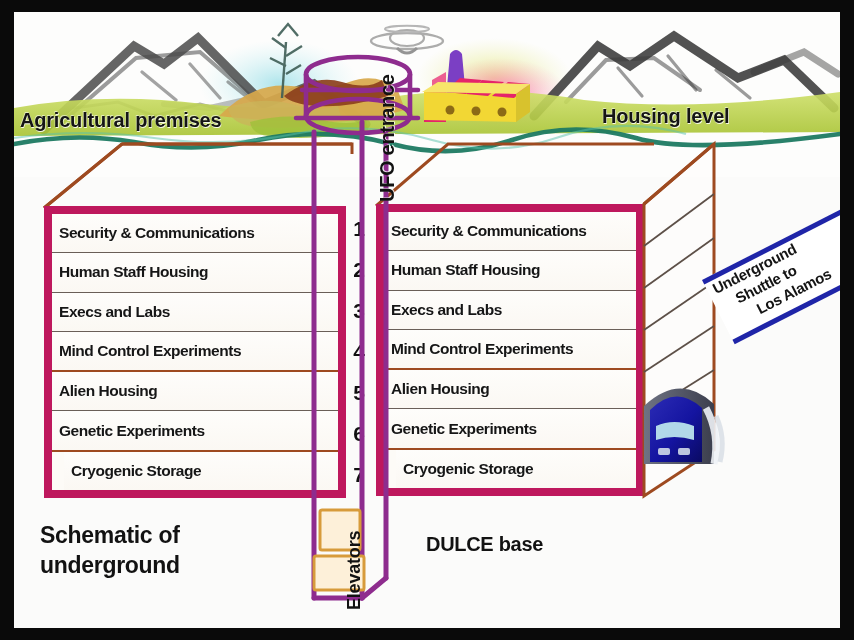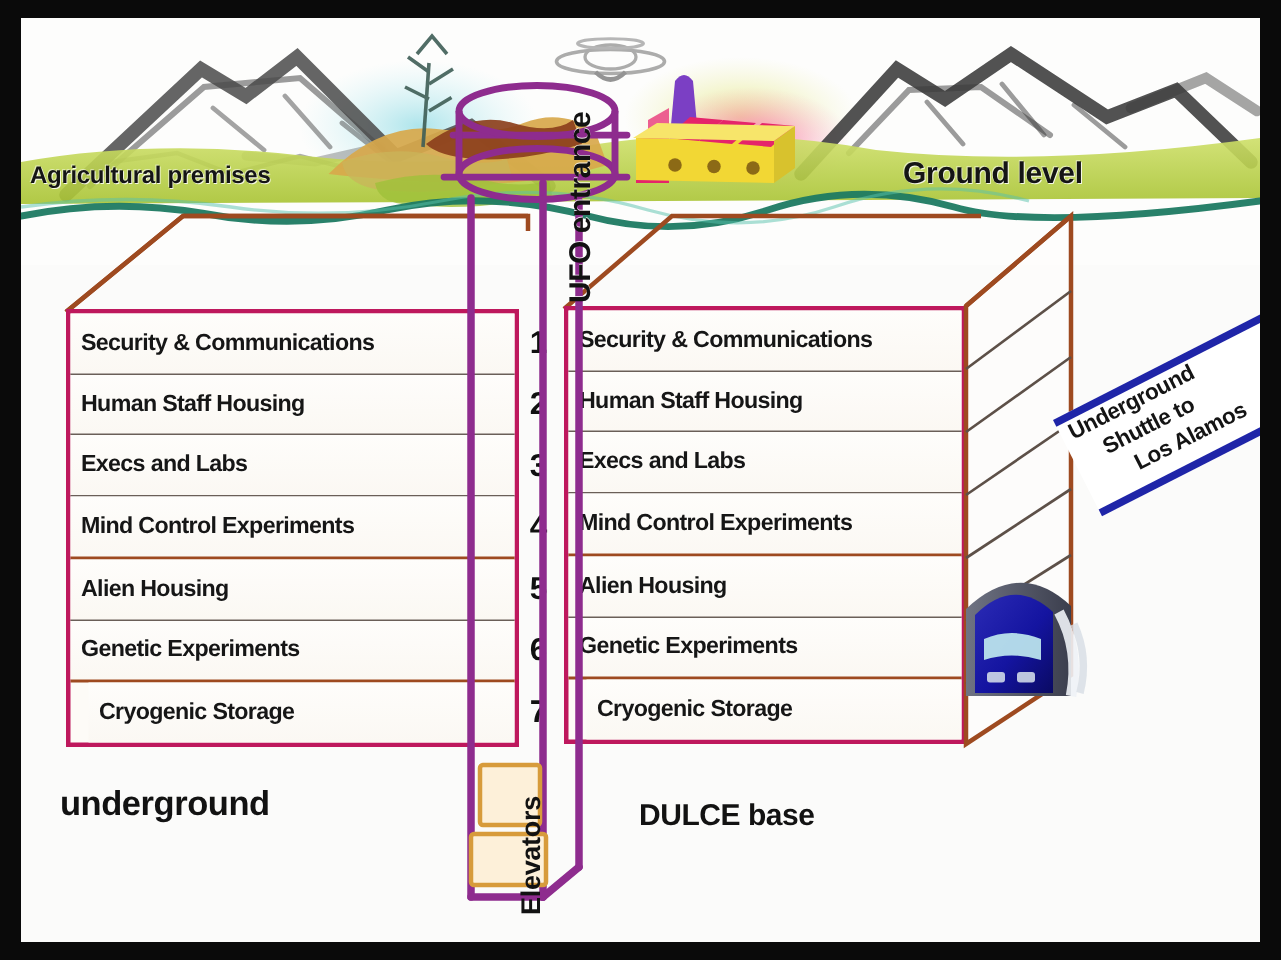--- a/index.html
+++ b/index.html
@@ -38,31 +38,31 @@
   
   .sky-label {
     position: absolute;
     font-weight: bold;
     color: #151515;
     letter-spacing: -0.2px;
     text-shadow: 0.6px 0.6px 0 rgba(255,255,255,0.85),
                  -0.6px -0.6px 0 rgba(255,255,255,0.55);
     white-space: nowrap;
   }
-  #agri-label { left: 6px;  top: 97px;  font-size: 16px; }
+  #agri-label { left: 6px;  top: 97px;  font-size: 20px; }
   #ground-label { left: 588px; top: 93px; font-size: 20px; }
 
   
   .box-3d {
     position: absolute;
   }
   .box-face {
     position: absolute;
     background: #fdfbf7;
-    border: 3px solid #be185d;
+    border: 8px solid #be185d;
     box-sizing: border-box;
   }
 
   .levels {
     position: absolute;
     left: 0; top: 0;
     right: 0; bottom: 0;
     display: flex;
     flex-direction: column;
     box-sizing: border-box;
@@ -251,21 +251,21 @@
           <circle cx="488" cy="100" r="4.5" fill="#8c6a16"></circle>
           <path d="M408 80 l94 2 l14 -10 l-92 -2 Z" fill="#f7e56a"></path>
         </g>
 
         <path d="M0 132 q60 -12 120 -2 q62 12 124 -2 q66 -14 134 4 q60 16 120 -4 q60 -20 124 -2 q54 16 204 -4" fill="none" stroke="#1e7a62" stroke-width="4.6" stroke-linecap="round" opacity="0.95"></path>
         <path d="M0 126 q70 -10 140 0 q70 10 140 -4 q70 -14 138 6 q64 18 124 -2 q64 -22 130 -4" fill="none" stroke="#58c2ab" stroke-width="2.2" opacity="0.5"></path>
       </svg>
     </div>
 
     <div class="sky-label" id="agri-label">Agricultural premises</div>
-    <div class="sky-label" id="ground-label">Ground level</div>
+    <div class="sky-label" id="ground-label">Housing level</div>
 
     <div class="box-3d" id="left-box" style="left:16px; top:128px; width:330px; height:360px;">
 
       <svg width="330" height="360" viewBox="0 0 330 360" style="position:absolute;left:0;top:0;">
         <path d="M14 68 L92 4 L322 4 L322 14" fill="none" stroke="#9e4a20" stroke-width="3"></path>
         <path d="M14 68 L92 4" fill="none" stroke="#9e4a20" stroke-width="3"></path>
         <path d="M92 4 L322 4" fill="none" stroke="#9e4a20" stroke-width="3"></path>
         <path d="M14 68 L316 68" fill="none" stroke="#9e4a20" stroke-width="2"></path>
       </svg>
 
@@ -417,18 +417,19 @@
     <div id="shuttle-band">
       <div class="band-fill"></div>
       <div class="band-text">
         <div>Underground</div>
         <div style="padding-left:16px;">Shuttle to</div>
         <div style="padding-left:30px;">Los Alamos</div>
       </div>
     </div>
 
     <div class="caption" id="cap-left">
+      <div>Schematic of</div>
       <div>underground</div>
     </div>
     <div class="caption" id="cap-right">DULCE base</div>
 
   </div>
 </div>
 
 </body></html>

